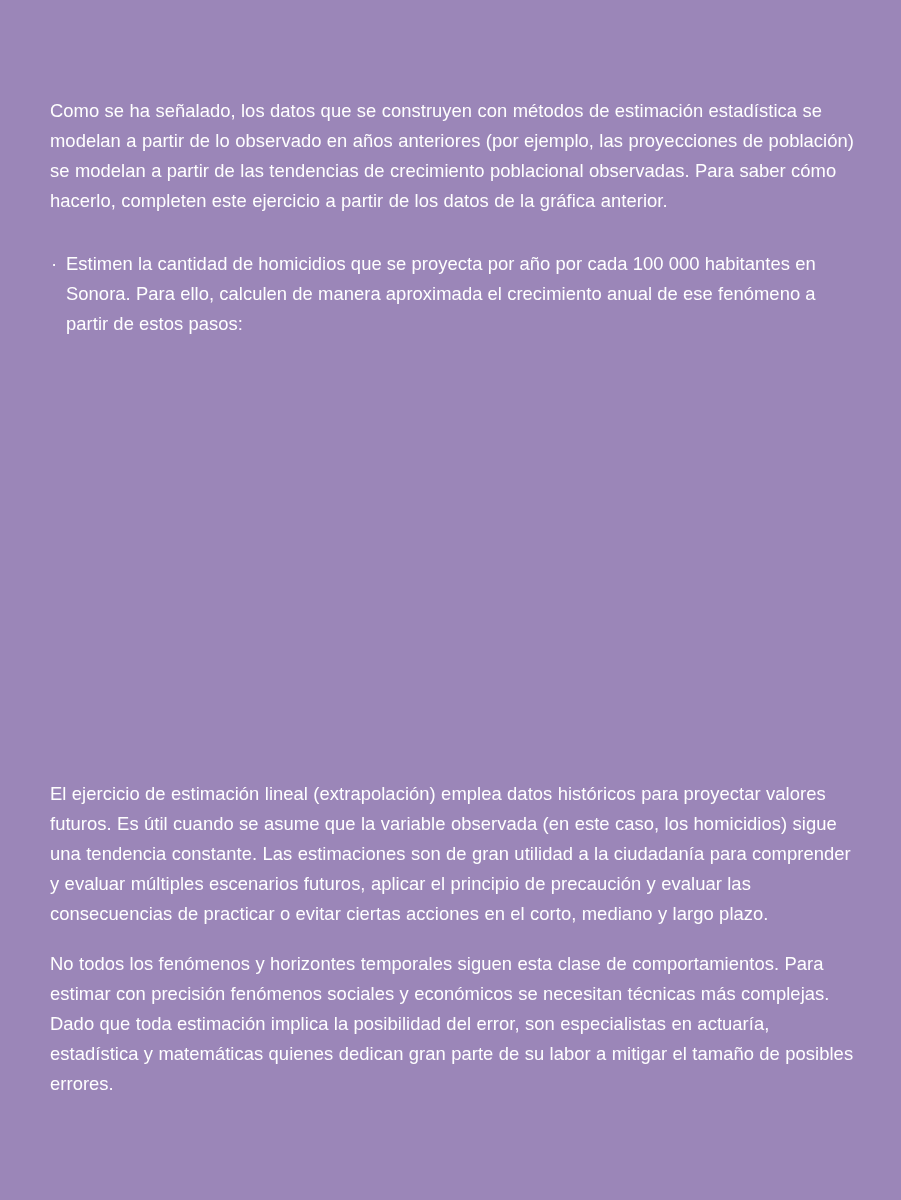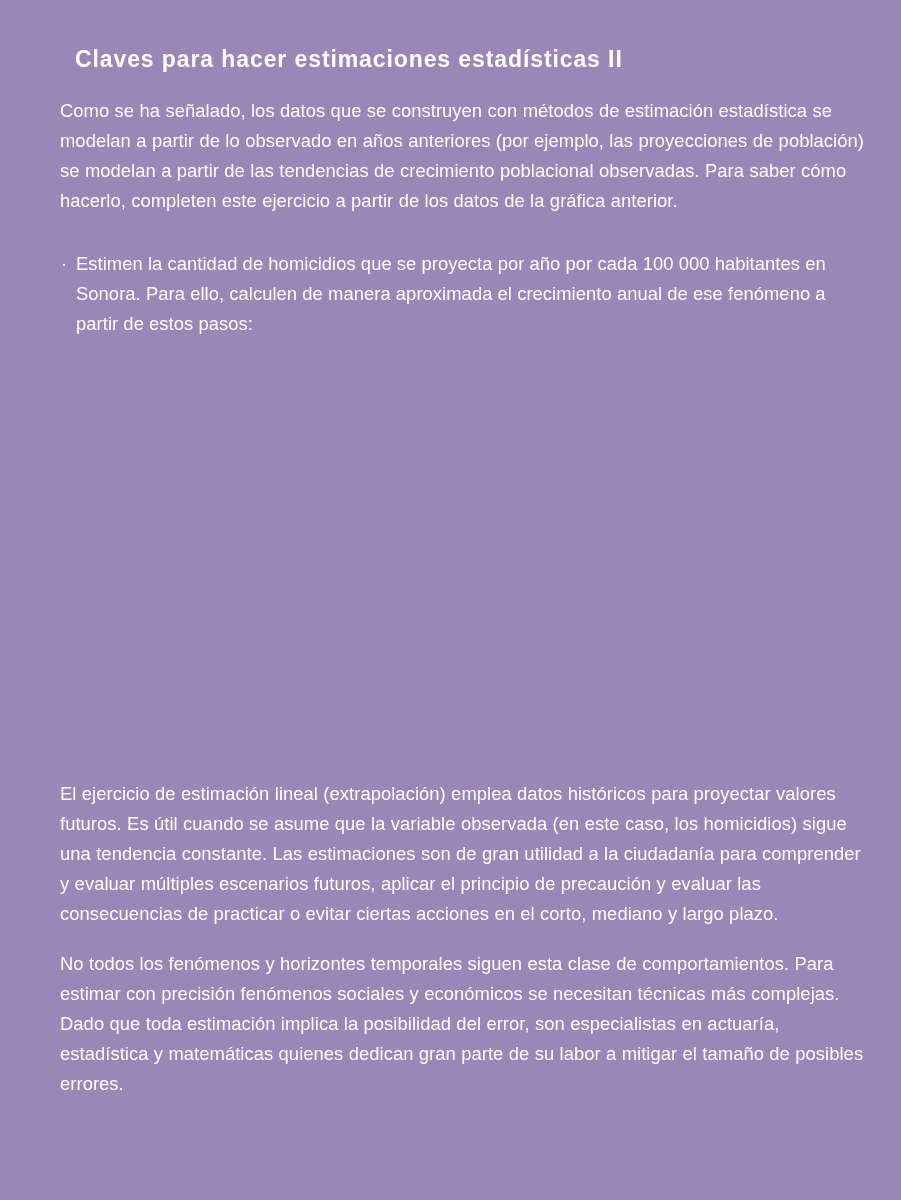--- a/index.html
+++ b/index.html
@@ -26,21 +26,21 @@
     top: 31px;
     color: #ffffff;
     font-size: 23px;
     font-weight: bold;
     letter-spacing: 0.9px;
     white-space: nowrap;
     line-height: 1.2;
   }
   .content {
     position: absolute;
-    left: 60px;
+    left: 50px;
     top: 96px;
     width: 810px;
   }
   .para {
     color: #ffffff;
     font-size: 18.4px;
     line-height: 30px;
     letter-spacing: 0.05px;
     margin: 0;
     text-align: left;
@@ -80,21 +80,20 @@
   }
   .closing-block {
     margin-top: 0;
   }
 </style>
 </head>
 <body>
 
 <div class="page">
 
-  <h1 class="page-title">Claves para hacer estimaciones estadísticas II</h1>
 
   <div class="content">
 
     <p class="para">Como se ha señalado, los datos que se construyen con métodos de estimación estadística se modelan a partir de lo observado en años anteriores (por ejemplo, las proyecciones de población) se modelan a partir de las tendencias de crecimiento poblacional observadas. Para saber cómo hacerlo, completen este ejercicio a partir de los datos de la gráfica anterior.</p>
 
     <ul class="bullet-list bullet-block">
       <li class="bullet-item">
         <span class="bullet-marker">·</span>
         <span>Estimen la cantidad de homicidios que se proyecta por año por cada 100 000 habitantes en Sonora. Para ello, calculen de manera aproximada el crecimiento anual de ese fenómeno a partir de estos pasos:</span>
       </li>

